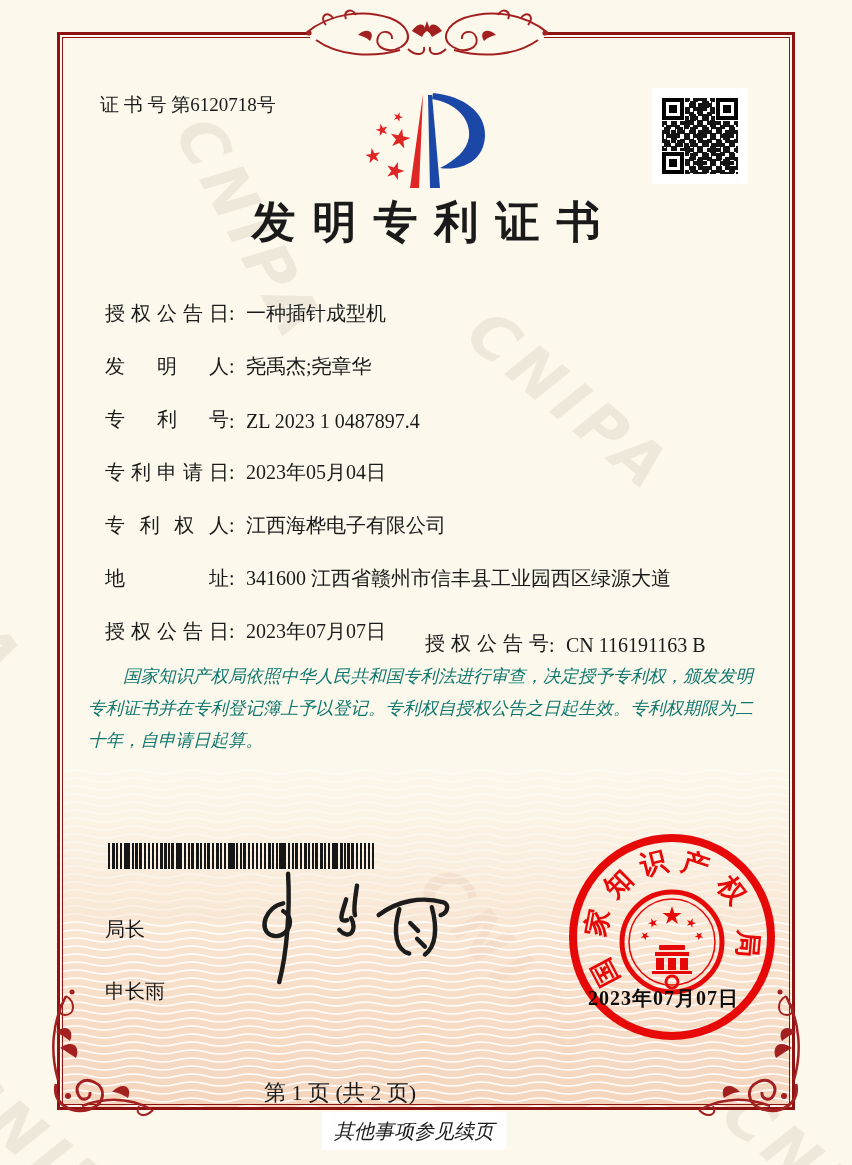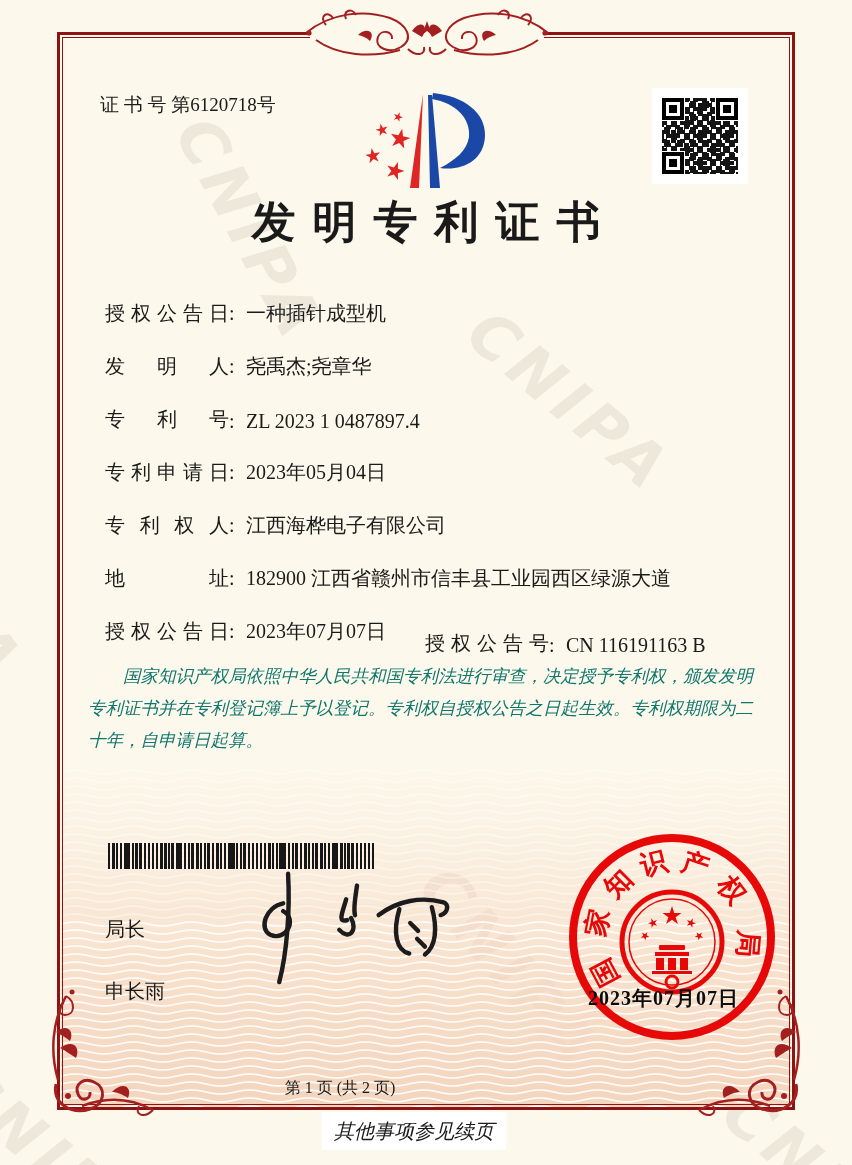--- a/index.html
+++ b/index.html
@@ -55,21 +55,21 @@
       background:
         repeating-linear-gradient(90deg,#161616 0 2px,transparent 2px 4px),
         repeating-linear-gradient(90deg,#161616 0 1px,transparent 1px 9px),
         repeating-linear-gradient(90deg,transparent 0 5px,#161616 5px 7px,transparent 7px 13px);}
 
   .director-title{left:105px;top:916px;font-size:20px;font-family:"Liberation Sans","DejaVu Sans",sans-serif;}
   .director-name{left:105px;top:950px;font-size:20px;font-family:"Liberation Sans","DejaVu Sans",sans-serif;margin-top:28px;}
 
   .seal-date{left:588px;top:985px;font-size:20px;font-weight:600;letter-spacing:1px;color:#0c0c0c;z-index:6;}
 
-  .pagefoot{left:0;top:1078px;width:680px;text-align:center;font-size:16px;}
+  .pagefoot{left:0;top:1078px;width:680px;text-align:center;font-size:22px;}
 
   .contbox{left:322px;top:1112px;width:184px;height:38px;background:#ffffff;
            text-align:center;line-height:38px;font-size:20px;font-style:italic;}
 </style>
 </head>
 <body>
 
 <div class="wm" style="left:225px;top:105px;transform:rotate(62deg);">CNIPA</div>
 <div class="wm" style="left:500px;top:295px;transform:rotate(40deg);">CNIPA</div>
 <div class="wm" style="left:-100px;top:455px;transform:rotate(55deg);">CNIPA</div>
@@ -192,21 +192,21 @@
 <div class="row" style="top:406px;">
   <span class="flabel">专利号</span><span class="colon">:</span><span class="fvalue">ZL 2023 1 0487897.4</span>
 </div>
 <div class="row" style="top:459px;">
   <span class="flabel">专利申请日</span><span class="colon">:</span><span class="fvalue">2023年05月04日</span>
 </div>
 <div class="row" style="top:512px;">
   <span class="flabel">专利权人</span><span class="colon">:</span><span class="fvalue">江西海桦电子有限公司</span>
 </div>
 <div class="row" style="top:565px;">
-  <span class="flabel">地址</span><span class="colon">:</span><span class="fvalue">182900 江西省赣州市信丰县工业园西区绿源大道</span>
+  <span class="flabel">地址</span><span class="colon">:</span><span class="fvalue">341600 江西省赣州市信丰县工业园西区绿源大道</span>
 </div>
 <div class="row" style="top:618px;">
   <span class="flabel">授权公告日</span><span class="colon">:</span><span class="fvalue">2023年07月07日</span>
   <span class="row2nd">
     <span class="flabel">授权公告号</span><span class="colon">:</span><span class="fvalue">CN 116191163 B</span>
   </span>
 </div>
 
 <div class="abs legal">
   <p>国家知识产权局依照中华人民共和国专利法进行审查，决定授予专利权，颁发发明专利证书并在专利登记簿上予以登记。专利权自授权公告之日起生效。专利权期限为二十年，自申请日起算。</p>

